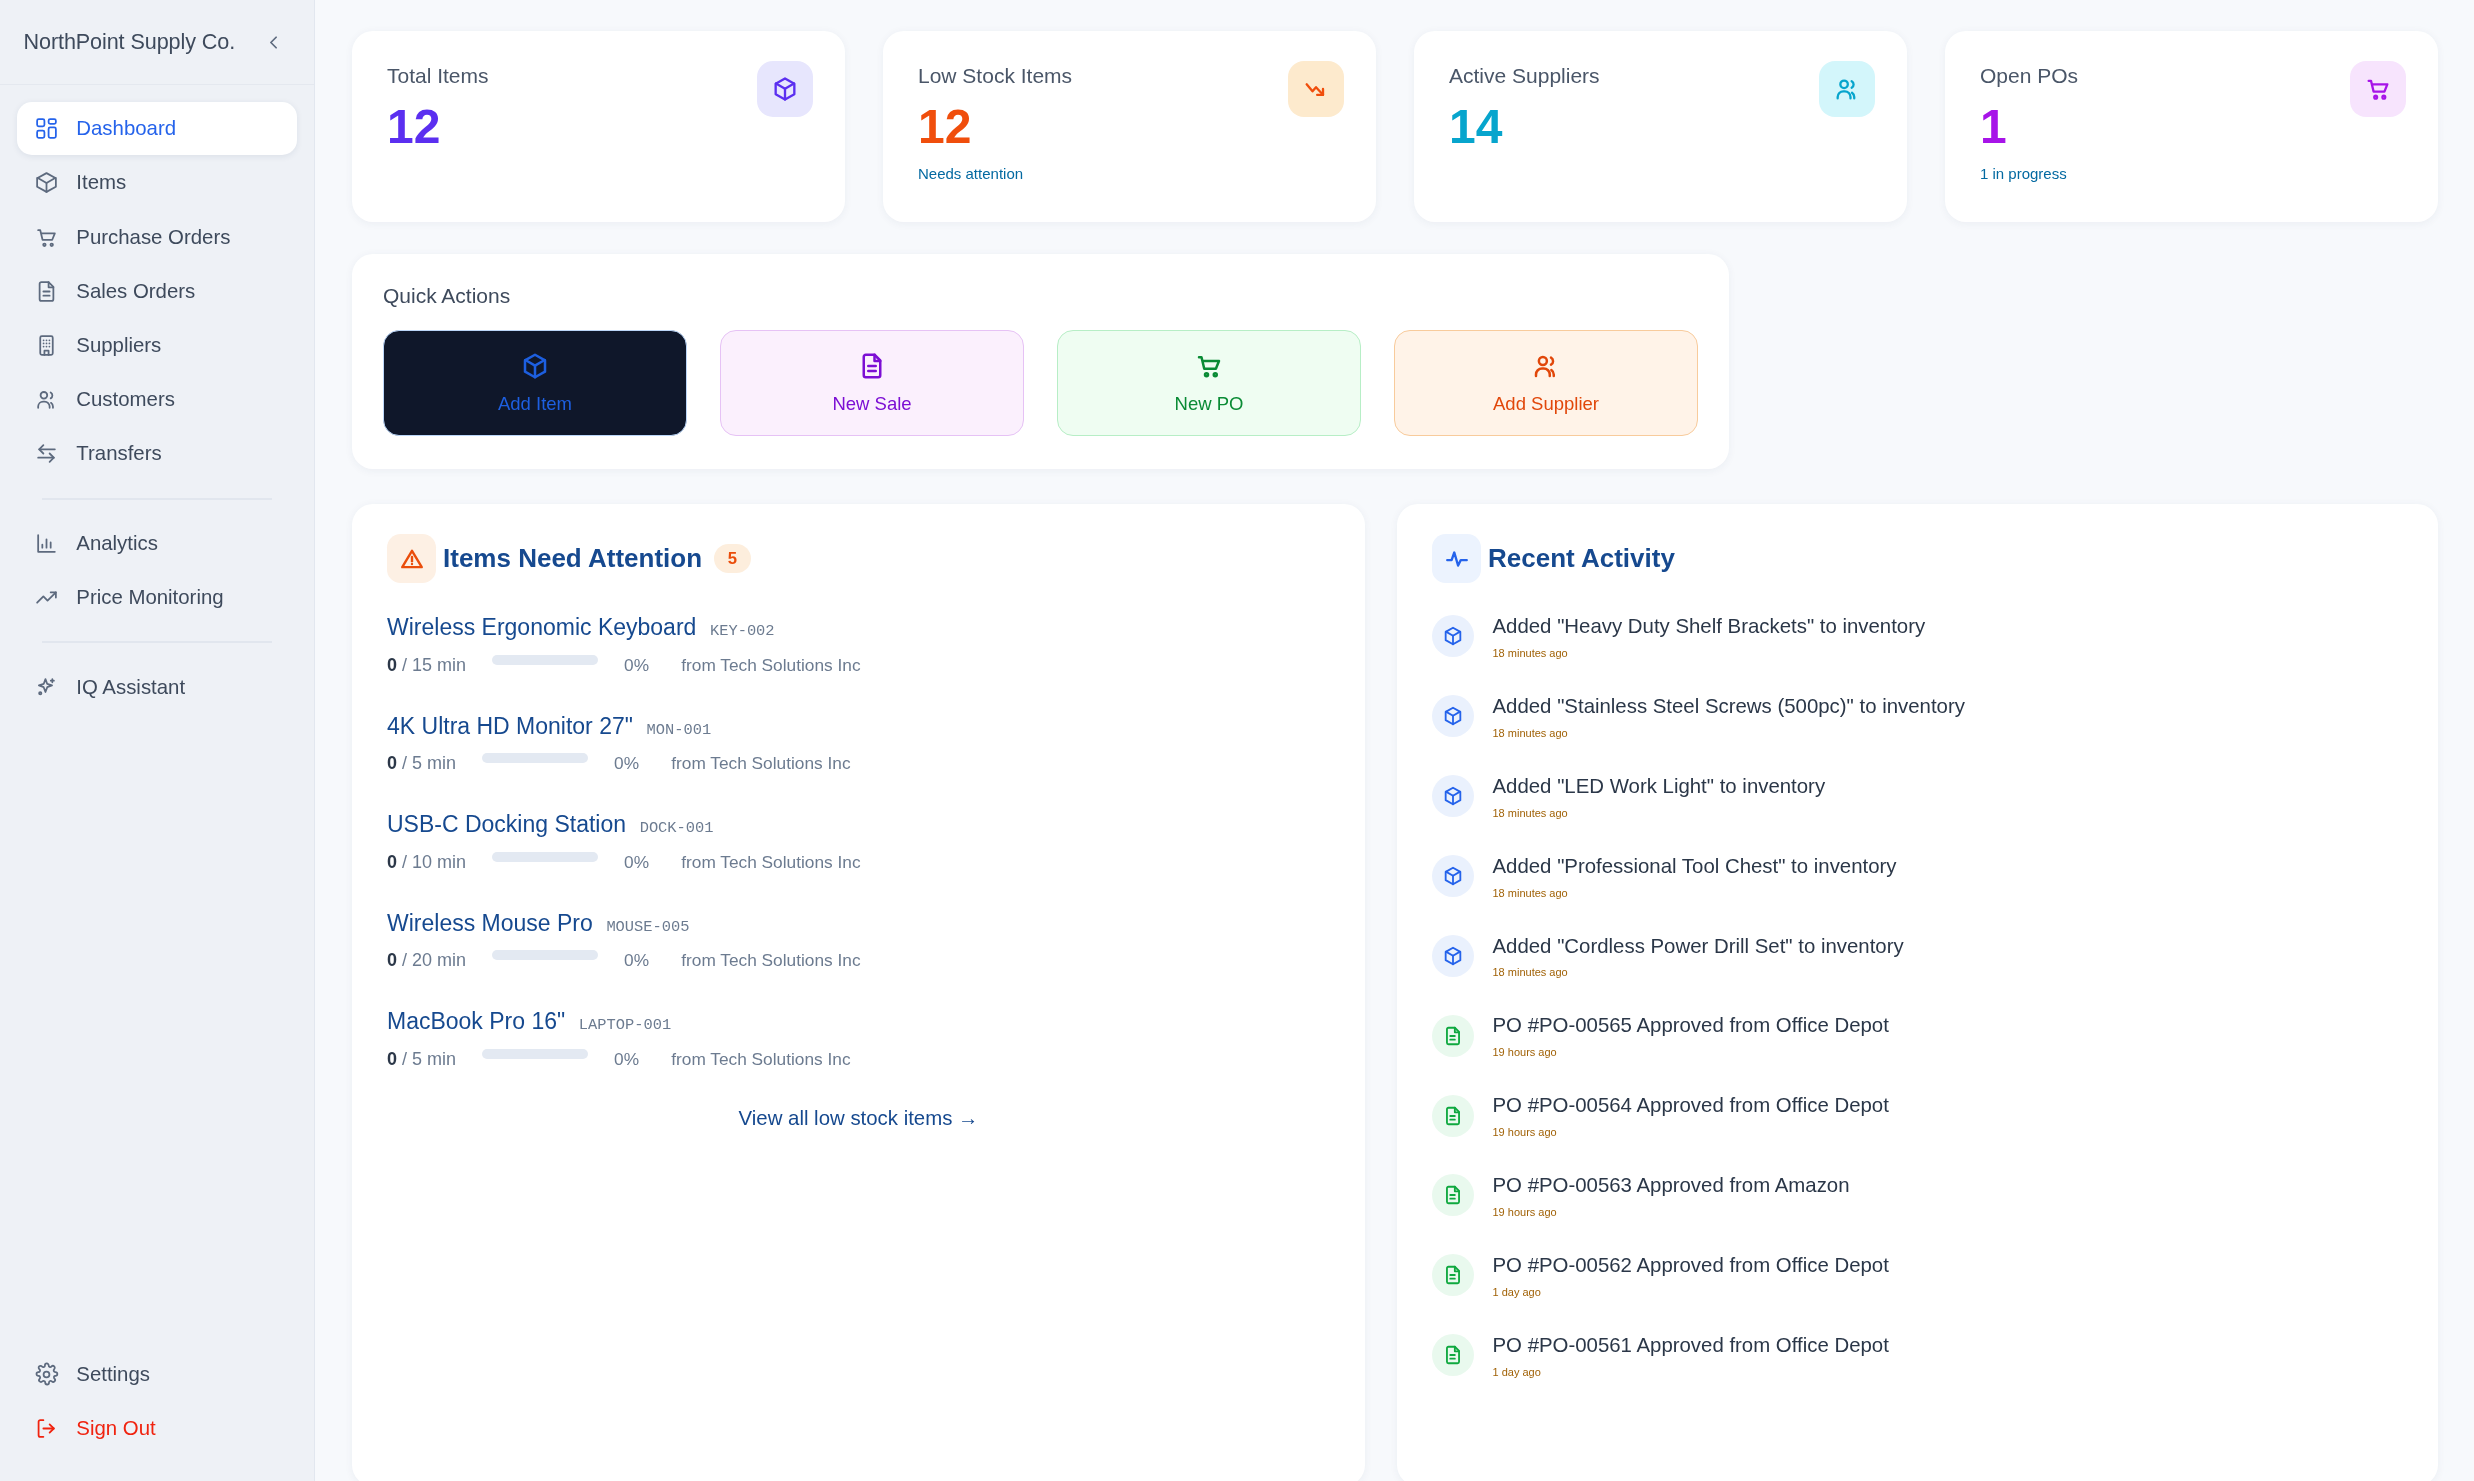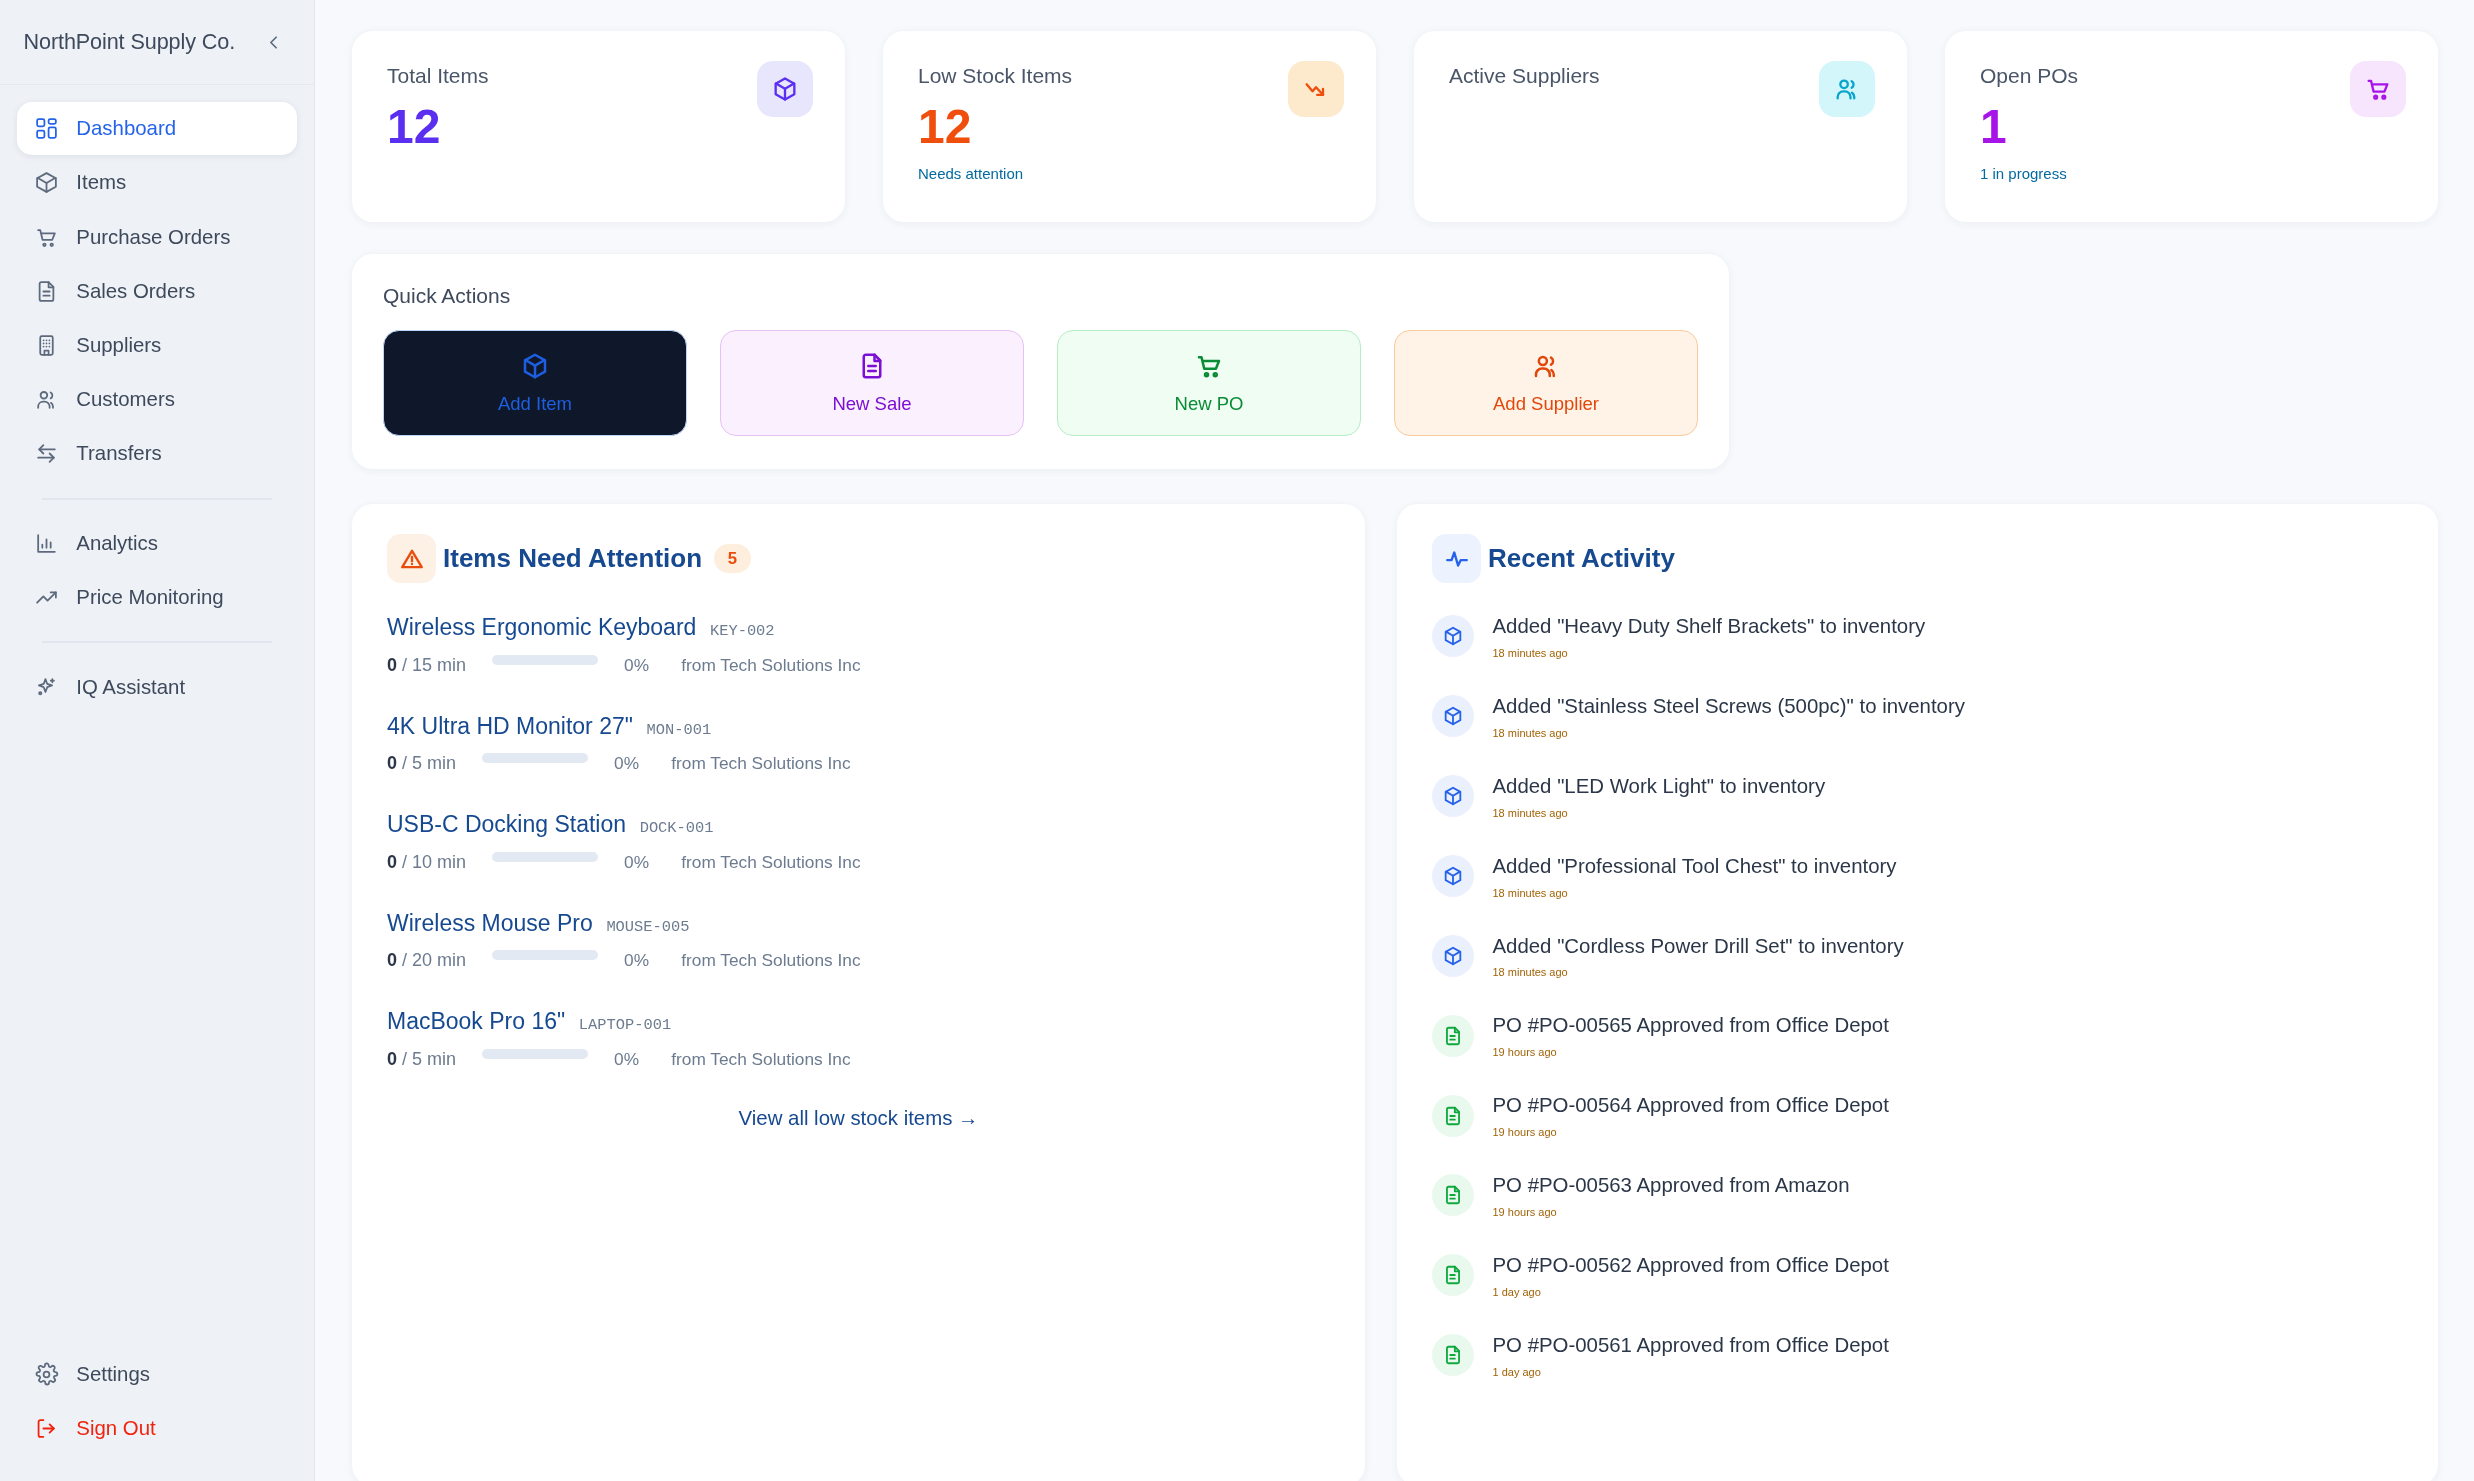--- a/index.html
+++ b/index.html
@@ -308,20 +308,21 @@
         <div class="stat-ico" style="background:#fdeacd">
           <svg viewBox="0 0 24 24" stroke="#f04e0c">
               <polyline points="4 8 9 14 12 10.5 18 17"></polyline>
               <polyline points="18 12 18 17 13 17"></polyline>
             </svg>
         </div>
       </div>
 
       <div class="stat">
         <div class="stat-label">Active Suppliers</div>
+        <div class="stat-value" style="color:#07a5cd">14</div>
         <div class="stat-ico" style="background:#d3f6fb">
           <svg viewBox="0 0 24 24" stroke="#07a5cd">
               <circle cx="9.5" cy="8" r="3.2"></circle>
               <path d="M4 20v-1.2A4.8 4.8 0 0 1 8.8 14h1.4a4.8 4.8 0 0 1 4.8 4.8V20"></path>
               <path d="M16 5.3a3.2 3.2 0 0 1 0 5.6"></path>
               <path d="M18.2 20v-1.2a4.5 4.5 0 0 0-1.9-3.6"></path>
             </svg>
         </div>
       </div>
 

